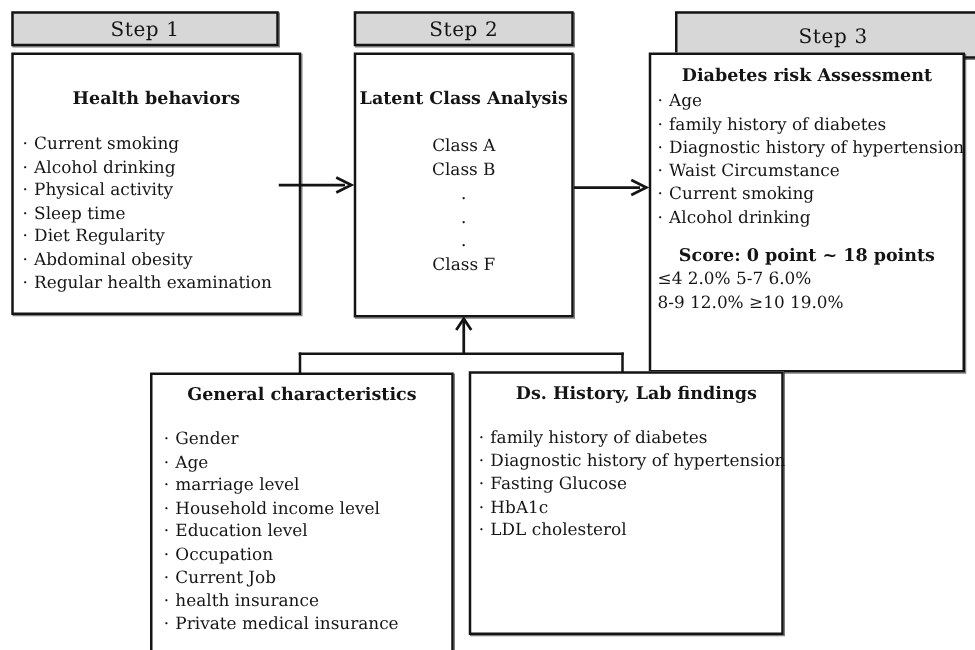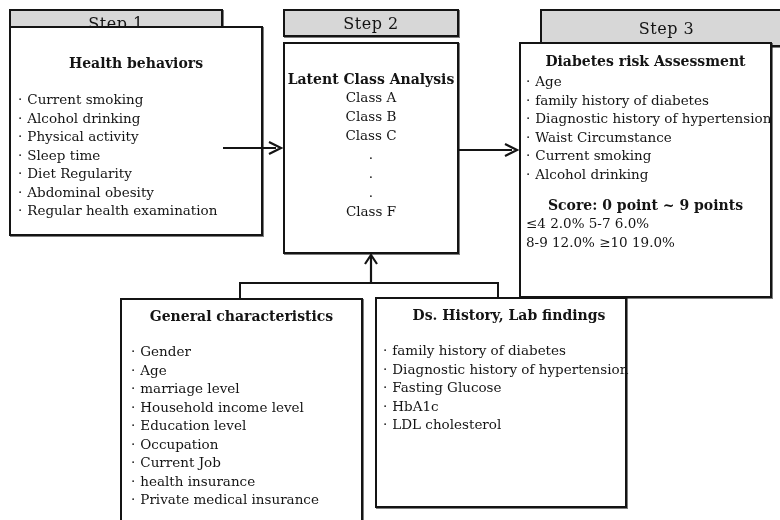--- a/index.html
+++ b/index.html
@@ -20,28 +20,28 @@
     box-shadow:1px 1px 0 rgba(20,20,20,0.55);
   }
   .box-title { font-weight:bold; text-align:center; font-size:14px; line-height:18px; }
   .items { font-size:13.5px; line-height:18.5px; }
   .item-row { white-space:nowrap; }
   .bullet { margin-right:5px; }
   .classes { text-align:center; font-size:13.5px; line-height:19px; }
 
   
   #s1hdr  { left:9px;   top:9px;  width:214px; height:28px; }
-  #s1body { left:9px;   top:26px; width:254px; height:210px; padding-top:26px; }
+  #s1body { left:9px;   top:42px; width:232px; height:210px; padding-top:26px; }
   #s1body .box-title { margin-bottom:18px; }
   #s1body .items { padding-left:7px; }
 
   
   #s2hdr  { left:283px; top:9px;  width:176px; height:28px; }
   #s2body { left:283px; top:42px; width:176px; height:212px; padding-top:26px; }
-  #s2body .box-title { margin-bottom:0; }
+  #s2body .box-title { margin-bottom:20px; }
 
   
   #s3hdr  { left:540px; top:9px;  width:253px; height:38px; }
   #s3body { left:519px; top:42px; width:253px; height:256px; padding-top:8px; }
   #s3body .box-title { margin-bottom:2px; }
   #s3body .items { padding-left:5px; }
   .score-title { font-weight:bold; text-align:center; font-size:14px; line-height:18px; margin-top:13px; }
   .score-lines { font-size:13.5px; line-height:18.5px; padding-left:5px; }
 
   
@@ -80,42 +80,41 @@
   </div>
 
   <div class="hdr" id="s2hdr">
     <span>Step 2</span>
   </div>
   <div class="box" id="s2body">
     <div class="box-title">Latent Class Analysis</div>
     <div class="classes">
         <div class="item-row">Class A</div>
         <div class="item-row">Class B</div>
-        <div class="item-row">Class C</div>
         <div class="item-row">.</div>
         <div class="item-row">.</div>
         <div class="item-row">.</div>
         <div class="item-row">Class F</div>
       </div>
   </div>
 
   <div class="hdr" id="s3hdr">
     <span>Step 3</span>
   </div>
   <div class="box" id="s3body">
     <div class="box-title">Diabetes risk Assessment</div>
     <div class="items">
         <div class="item-row"><span class="bullet">·</span><span>Age</span></div>
         <div class="item-row"><span class="bullet">·</span><span>family history of diabetes</span></div>
         <div class="item-row"><span class="bullet">·</span><span>Diagnostic history of hypertension</span></div>
         <div class="item-row"><span class="bullet">·</span><span>Waist Circumstance</span></div>
         <div class="item-row"><span class="bullet">·</span><span>Current smoking</span></div>
         <div class="item-row"><span class="bullet">·</span><span>Alcohol drinking</span></div>
       </div>
-    <div class="score-title">Score: 0 point ~ 9 points</div>
+    <div class="score-title">Score: 0 point ~ 18 points</div>
     <div class="score-lines">
       <div>≤4 2.0% 5-7 6.0%</div>
       <div>8-9 12.0% ≥10 19.0%</div>
     </div>
   </div>
 
   <div class="box" id="b1">
     <div class="box-title">General characteristics</div>
     <div class="items">
         <div class="item-row"><span class="bullet">·</span><span>Gender</span></div>

